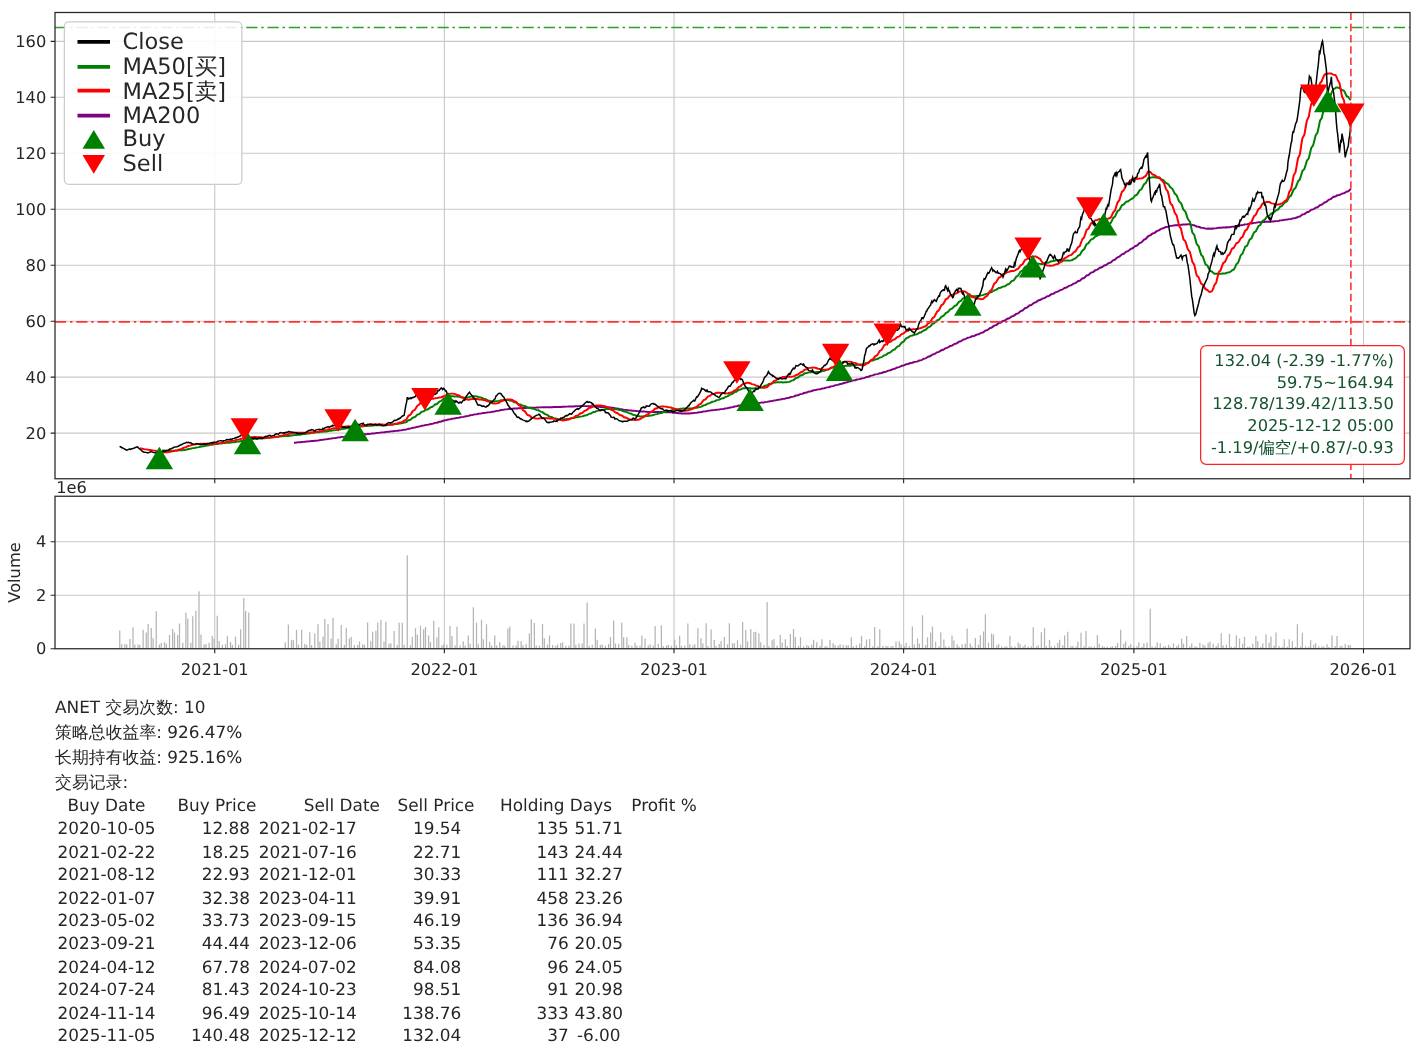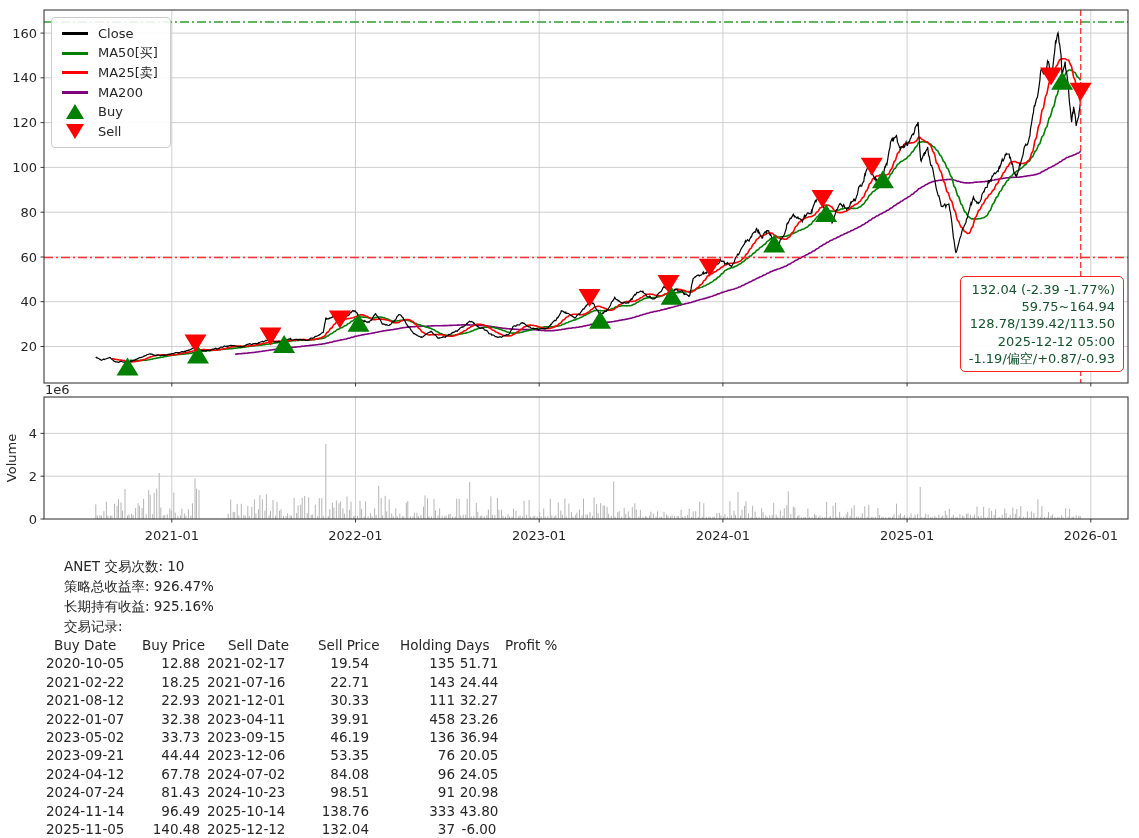--- a/index.html
+++ b/index.html
@@ -3,34 +3,34 @@
 <meta charset="utf-8">
 <style>
   html,body{margin:0;padding:0;background:#fff;}
   .fig{position:relative;width:1139px;height:838px;background:#fff;overflow:hidden;
        font-family:"DejaVu Sans","Liberation Sans",sans-serif;color:#262626;}
   svg{position:absolute;left:0;top:0;}
   svg text{font-family:"DejaVu Sans","Liberation Sans",sans-serif;fill:#262626;}
 
   .legend{position:absolute;left:51px;top:17px;background:rgba(255,255,255,.88);
           border:1px solid #ccc;border-radius:4px;padding:6px 12px 6px 9px;z-index:5;}
-  .lg-row{display:flex;align-items:center;height:19.5px;font-size:13px;white-space:nowrap;}
+  .lg-row{display:flex;align-items:center;height:19.5px;font-size:18px;white-space:nowrap;}
   .sw{width:27px;margin-right:10px;display:flex;justify-content:center;align-items:center;}
   .sw i{display:block;}
 
   .ann{position:absolute;right:15px;top:276px;border:1.5px solid #f22;border-radius:5px;
        padding:4px 8px;font-size:13px;line-height:17.2px;text-align:right;
        background:rgba(255,255,255,.93);z-index:4;white-space:nowrap;}
 
   .textblock{position:absolute;left:0;top:556px;width:1139px;font-size:13.5px;}
-  .sline{padding-left:64px;line-height:20px;white-space:pre;}
+  .sline{padding-left:44px;line-height:20px;white-space:pre;}
   .trades{position:relative;margin-top:1px;}
   .thead{position:relative;height:18.4px;}
   .thead span{position:absolute;top:0;white-space:nowrap;}
-  .h0{left:54px;} .h1{left:142px;} .h2{left:228px;} .h3{left:318px;} .h4{left:400px;} .h5{left:505px;}
+  .h0{left:54px;} .h1{left:142px;} .h2{left:243px;} .h3{left:318px;} .h4{left:400px;} .h5{left:505px;}
   .trow{position:relative;height:18.4px;}
   .trow span{position:absolute;top:0;white-space:nowrap;}
   .c0{left:46px;}
   .c1{left:115px;width:85px;text-align:right;}
   .c2{left:207px;}
   .c3{left:252px;width:93px;text-align:right;padding-left:24px;}
   .c4{left:368px;width:87px;text-align:right;}
   .c5{left:438px;width:82px;text-align:center;}
 </style>
 </head>

